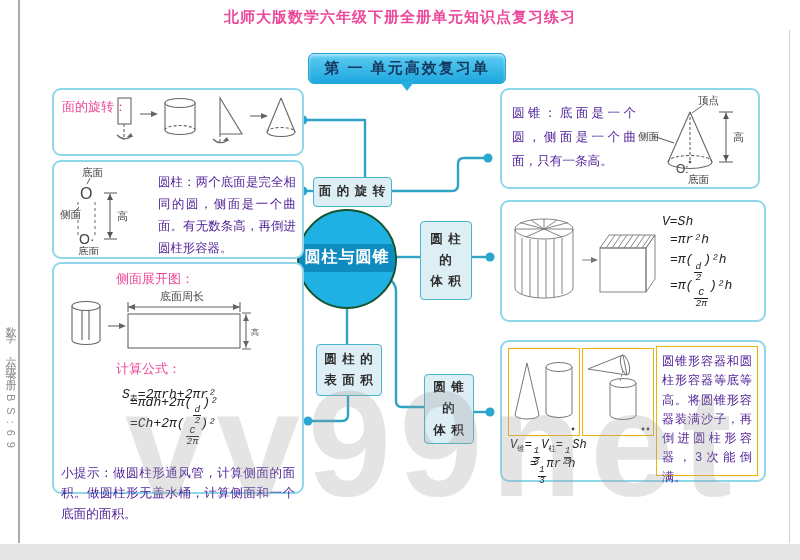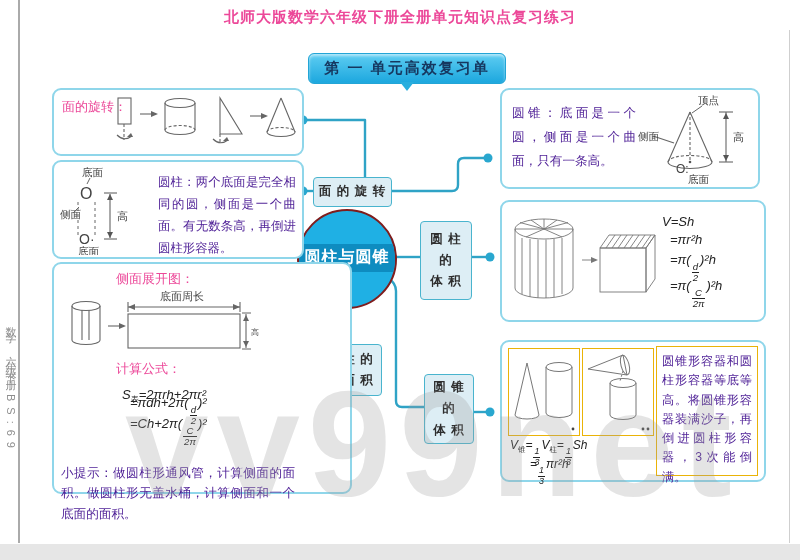--- a/index.html
+++ b/index.html
@@ -21,27 +21,27 @@
   .sidebar-text{position:absolute;left:3px;top:318px;height:200px;z-index:2;
           writing-mode:vertical-rl;text-orientation:mixed;font-size:11px;color:#8d8d8d;letter-spacing:6px;}
   .watermark{position:absolute;left:125px;top:358px;z-index:6;pointer-events:none;
           font-size:150px;font-weight:bold;letter-spacing:8px;color:#9f9f9f;opacity:.28;}
   .connectors{position:absolute;left:0;top:0;z-index:1;}
   .obox{position:absolute;background:#fff;border:2px solid #8fd6ea;border-radius:9px;z-index:2;}
   .node{position:absolute;background:#ddeef5;border:1.5px solid #49b4ce;border-radius:4px;z-index:2;
         display:flex;flex-direction:column;align-items:center;justify-content:center;
         font-weight:bold;color:#2e2e2e;font-size:12.5px;line-height:1.7;letter-spacing:1px;}
   .center-circle{position:absolute;left:297px;top:209px;width:96px;height:96px;border-radius:50%;
-        background:#1fb0e4;border:2px solid #7f1d1d;z-index:2;overflow:hidden;}
+        background:#1fb0e4;border:2px solid #14532d;z-index:2;overflow:hidden;}
   .center-band{position:absolute;left:0;top:33px;width:100%;height:28px;background:#0e8cc0;}
   .center-label{position:absolute;left:0;top:36px;width:100%;text-align:center;
         color:#fff;font-weight:bold;font-size:16px;letter-spacing:1px;}
   .lbl{position:absolute;font-size:13px;color:#ec4899;}
   .cn{font-size:12.4px;line-height:1.78;text-align:justify;color:#4c1d95;}
-  .math{font-family:Liberation Sans, sans-serif;font-style:italic;font-size:13px;color:#222;}
+  .math{font-family:Liberation Mono, monospace;font-style:italic;font-size:13px;color:#222;}
   .frac{display:inline-flex;flex-direction:column;align-items:center;vertical-align:-0.6em;
         line-height:1.05;font-size:0.74em;margin:0 1px;}
   .frac .den{border-top:1px solid #222;padding:0 1px;}
   .sub{font-size:0.62em;vertical-align:-0.4em;font-style:normal;}
   .miniframe{position:absolute;background:#fff;border:1px solid #eab308;}
   svg text{font-family:"Liberation Sans",sans-serif;fill:#444;}
 </style>
 </head>
 <body>
 
@@ -150,21 +150,21 @@
       </g>
       <g fill="#555">
         <polygon points="50,29 47,35 53,35"></polygon>
         <polygon points="50,73 47,67 53,67"></polygon>
       </g>
       <text x="57" y="55" font-size="11">高</text>
     </svg>
     <div class="cn" style="position:absolute;left:104px;top:9px;width:138px;">圆柱：两个底面是完全相同的圆，侧面是一个曲面。有无数条高，再倒进圆柱形容器。</div>
   </div>
 
-  <div class="obox" style="left:52px;top:262px;width:248px;height:228px;padding-left:48px;">
+  <div class="obox" style="left:52px;top:262px;width:248px;height:228px;">
     <div class="lbl" style="left:62px;top:6px;">侧面展开图：</div>
     <svg style="position:absolute;left:8px;top:24px;" width="232" height="70" viewBox="0 0 232 70">
       <g stroke="#666" stroke-width="1.1" fill="none">
         <ellipse cx="24" cy="18" rx="14" ry="4.5"></ellipse>
         <path d="M10,18 V52 M38,18 V52"></path>
         <path d="M10,52 A14,4.5 0 0 0 38,52"></path>
         <path d="M20,22 V52 M27,22 V52"></path>
         <path d="M46,38 H62"></path>
         <rect x="66" y="26" width="112" height="34"></rect>
         <path d="M66,19 H178"></path>

